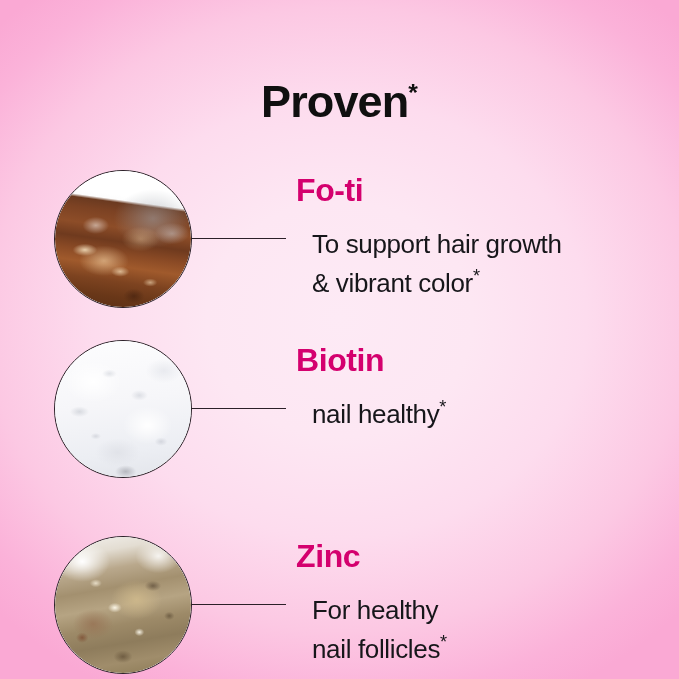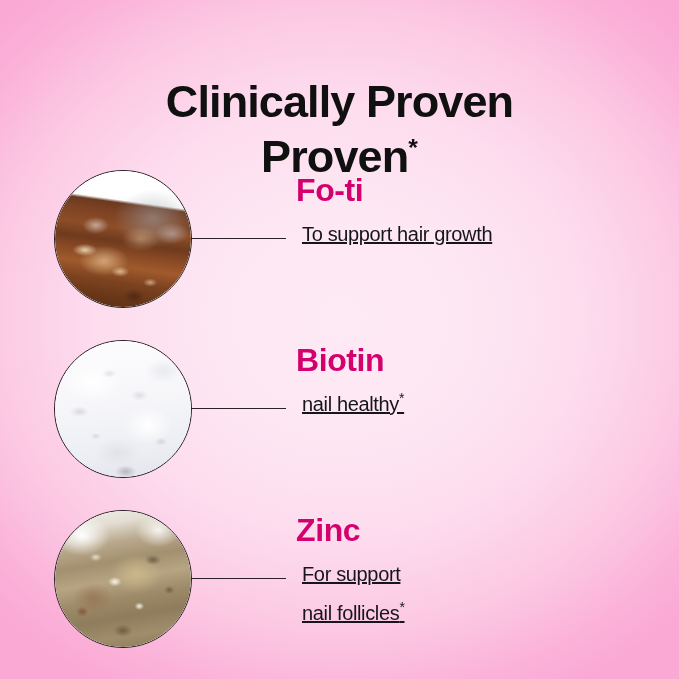--- a/index.html
+++ b/index.html
@@ -55,21 +55,21 @@
 
   
   .row {
     position: absolute;
     left: 0;
     width: 679px;
     height: 150px;
   }
   .row.r1 { top: 163px; }
   .row.r2 { top: 333px; padding-left: 8px; }
-  .row.r3 { top: 503px; }
+  .row.r3 { top: 529px; }
 
   
   .swatch {
     position: absolute;
     left: 54px;
     top: 7px;
     width: 138px;
     height: 138px;
     border-radius: 50%;
     border: 1.4px solid #2b2028;
@@ -190,52 +190,51 @@
     color: #d4006e;
     font-weight: 800;
     font-size: 32px;
     line-height: 38px;
     letter-spacing: -0.4px;
     margin: 0 0 6px 0;
   }
   .ing-desc {
     color: #16161a;
     font-weight: 400;
-    font-size: 20px;
+    font-size: 26px;
     line-height: 39px;
     letter-spacing: -0.35px;
-    margin: 6px;
-    text-decoration: underline;
+    margin: 16px;
   }
   .ing-desc .dl { display: block; }
   .ing-desc sup.star {
     font-size: 0.7em;
     vertical-align: super;
     line-height: 0;
   }
 </style>
 </head>
 <body>
 
 <div id="poster">
 
   <h1 class="headline">
-    <span class="ln">Clinically Proven</span>
     <span class="ln"><span>Proven</span><sup class="star">*</sup></span>
   </h1>
 
   <div class="row r1">
     <div class="swatch">
       <div class="img foti"></div>
     </div>
     <div class="leader"></div>
     <div class="txt">
       <p class="ing-name">Fo-ti</p>
       <p class="ing-desc">
         <span class="dl">To support hair growth</span>
+        <span class="dl"><span>&amp; vibrant color</span><sup class="star">*</sup></span>
       </p>
     </div>
   </div>
 
   <div class="row r2">
     <div class="swatch">
       <div class="img biotin"></div>
     </div>
     <div class="leader"></div>
     <div class="txt">
@@ -247,19 +246,19 @@
   </div>
 
   <div class="row r3">
     <div class="swatch">
       <div class="img zinc"></div>
     </div>
     <div class="leader"></div>
     <div class="txt">
       <p class="ing-name">Zinc</p>
       <p class="ing-desc">
-        <span class="dl">For support</span>
+        <span class="dl">For healthy</span>
         <span class="dl"><span>nail follicles</span><sup class="star">*</sup></span>
       </p>
     </div>
   </div>
 
 </div>
 
 </body></html>

